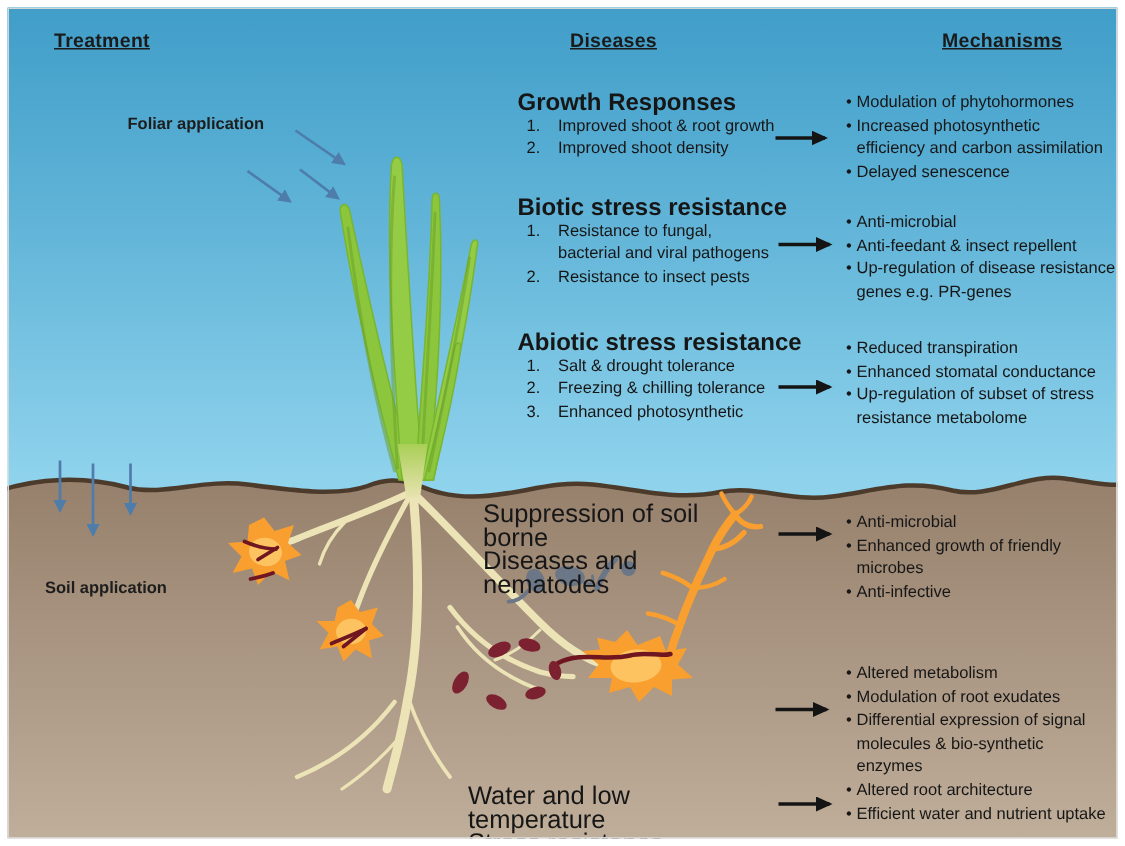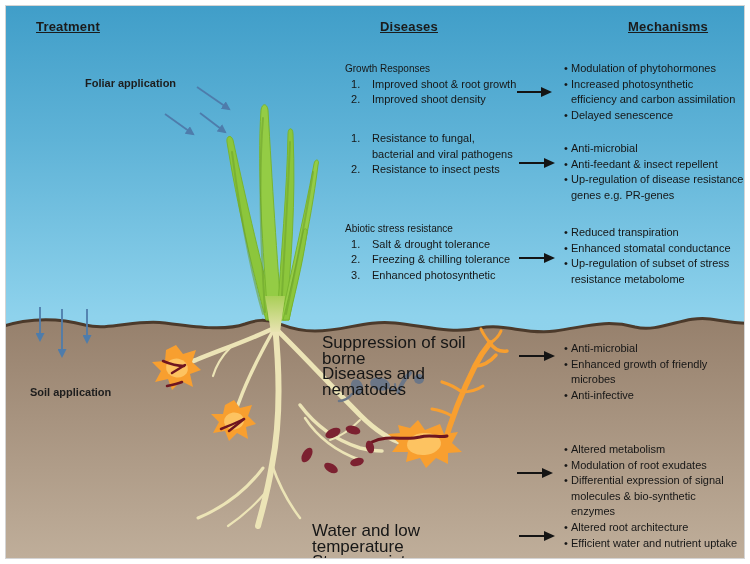--- a/index.html
+++ b/index.html
@@ -7,21 +7,21 @@
          font-family:"Liberation Sans",sans-serif;}
   .scene{position:absolute;inset:0;
          background:linear-gradient(180deg,#3f9dc8 0%,#5fb3d7 25%,#8ed2ec 56%,#95d6ee 100%);}
   .art{position:absolute;inset:0;}
   .frame-overlay{position:absolute;inset:0;border:5px solid #ffffff;
                  box-shadow:inset 0 0 0 1px #d4d4d4;pointer-events:none;}
   .hdr{position:absolute;font-size:13px;font-weight:bold;color:#1b1b1b;
        text-decoration:underline;letter-spacing:.2px;}
   .tlabel{position:absolute;color:#1d1d1d;font-size:11px;font-weight:bold;}
   .eg{position:absolute;color:#161616;font-size:11px;line-height:15.5px;}
-  .eg-title{font-weight:normal;font-size:10px;}
+  .eg-title{font-weight:bold;font-size:16px;}
   .eg ol{margin:0;padding:0;list-style:none;counter-reset:n;}
   .eg li{counter-increment:n;position:relative;padding-left:27px;white-space:pre-line;}
   .eg li::before{content:counter(n) ".";position:absolute;left:6px;}
   .mech{position:absolute;margin:0;padding:0;list-style:none;color:#161616;
         font-size:11px;line-height:15.5px;width:196px;}
   .mech li{position:relative;padding-left:7px;white-space:pre-line;}
   .mech li::before{content:"\2022";position:absolute;left:0;}
   .lbl{position:absolute;color:#161616;font-size:17px;line-height:15.5px;white-space:pre-line;}
 </style>
 </head>
@@ -164,20 +164,21 @@
       </ol>
     </div>
     <ul class="mech" style="left:564px;top:61px">
       <li>Modulation of phytohormones</li>
       <li>Increased photosynthetic
 efficiency and carbon assimilation</li>
       <li>Delayed senescence</li>
     </ul>
 
     <div class="eg" style="left:345px;top:131px;width:220px">
+      <div class="eg-title">Biotic stress resistance</div>
       <ol>
         <li>Resistance to fungal,
 bacterial and viral pathogens</li>
         <li>Resistance to insect pests</li>
       </ol>
     </div>
     <ul class="mech" style="left:564px;top:141px">
       <li>Anti-microbial</li>
       <li>Anti-feedant &amp; insect repellent</li>
       <li>Up-regulation of disease resistance

